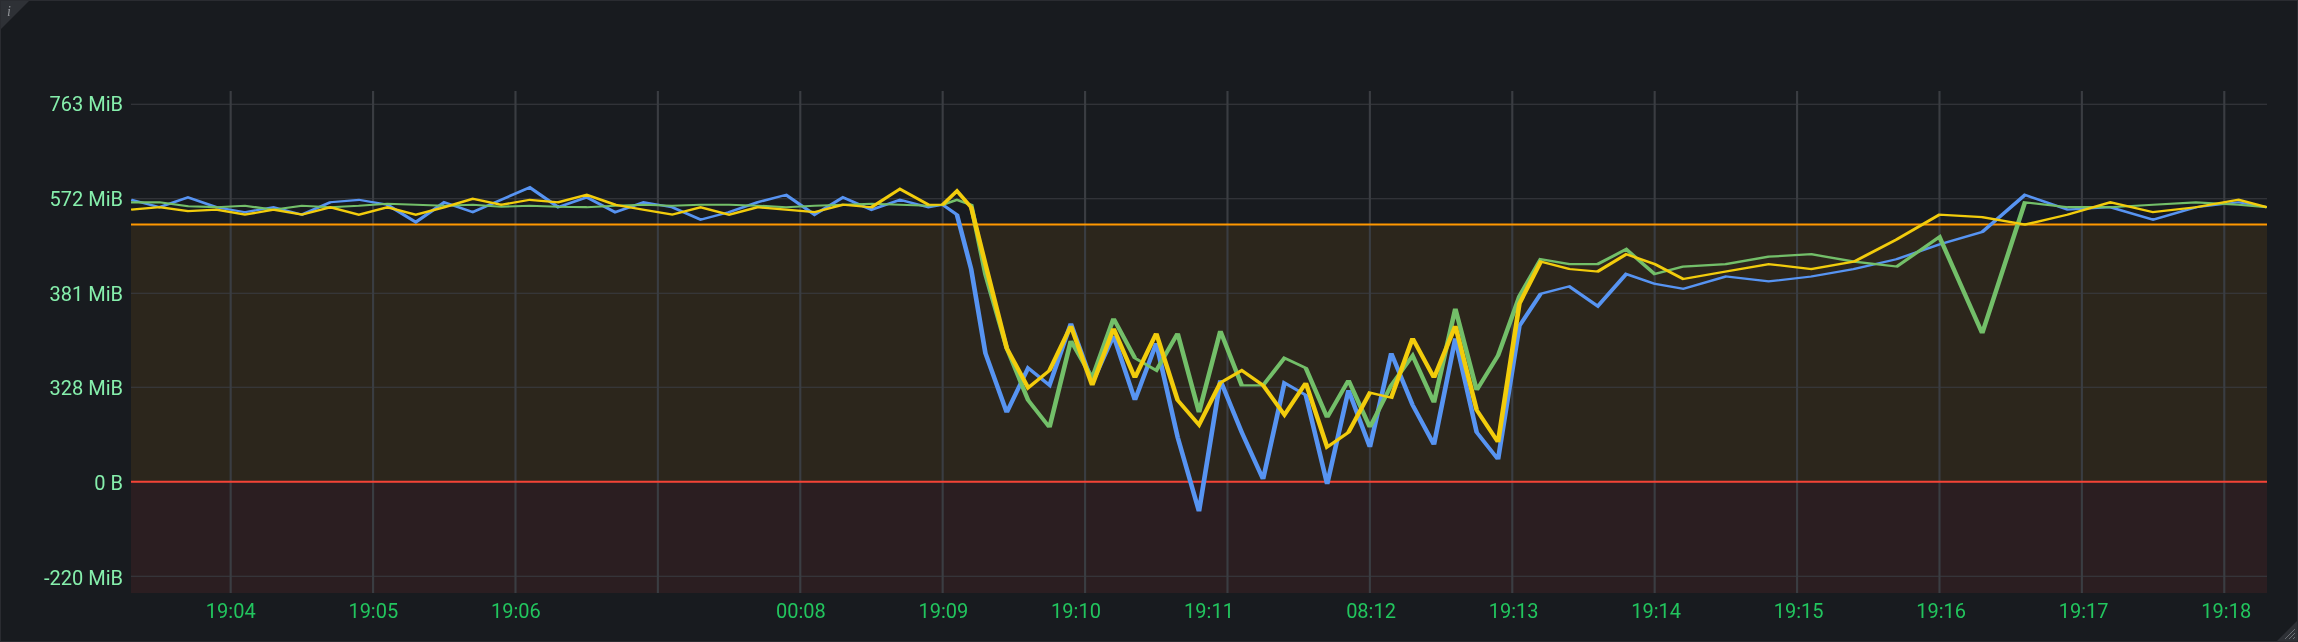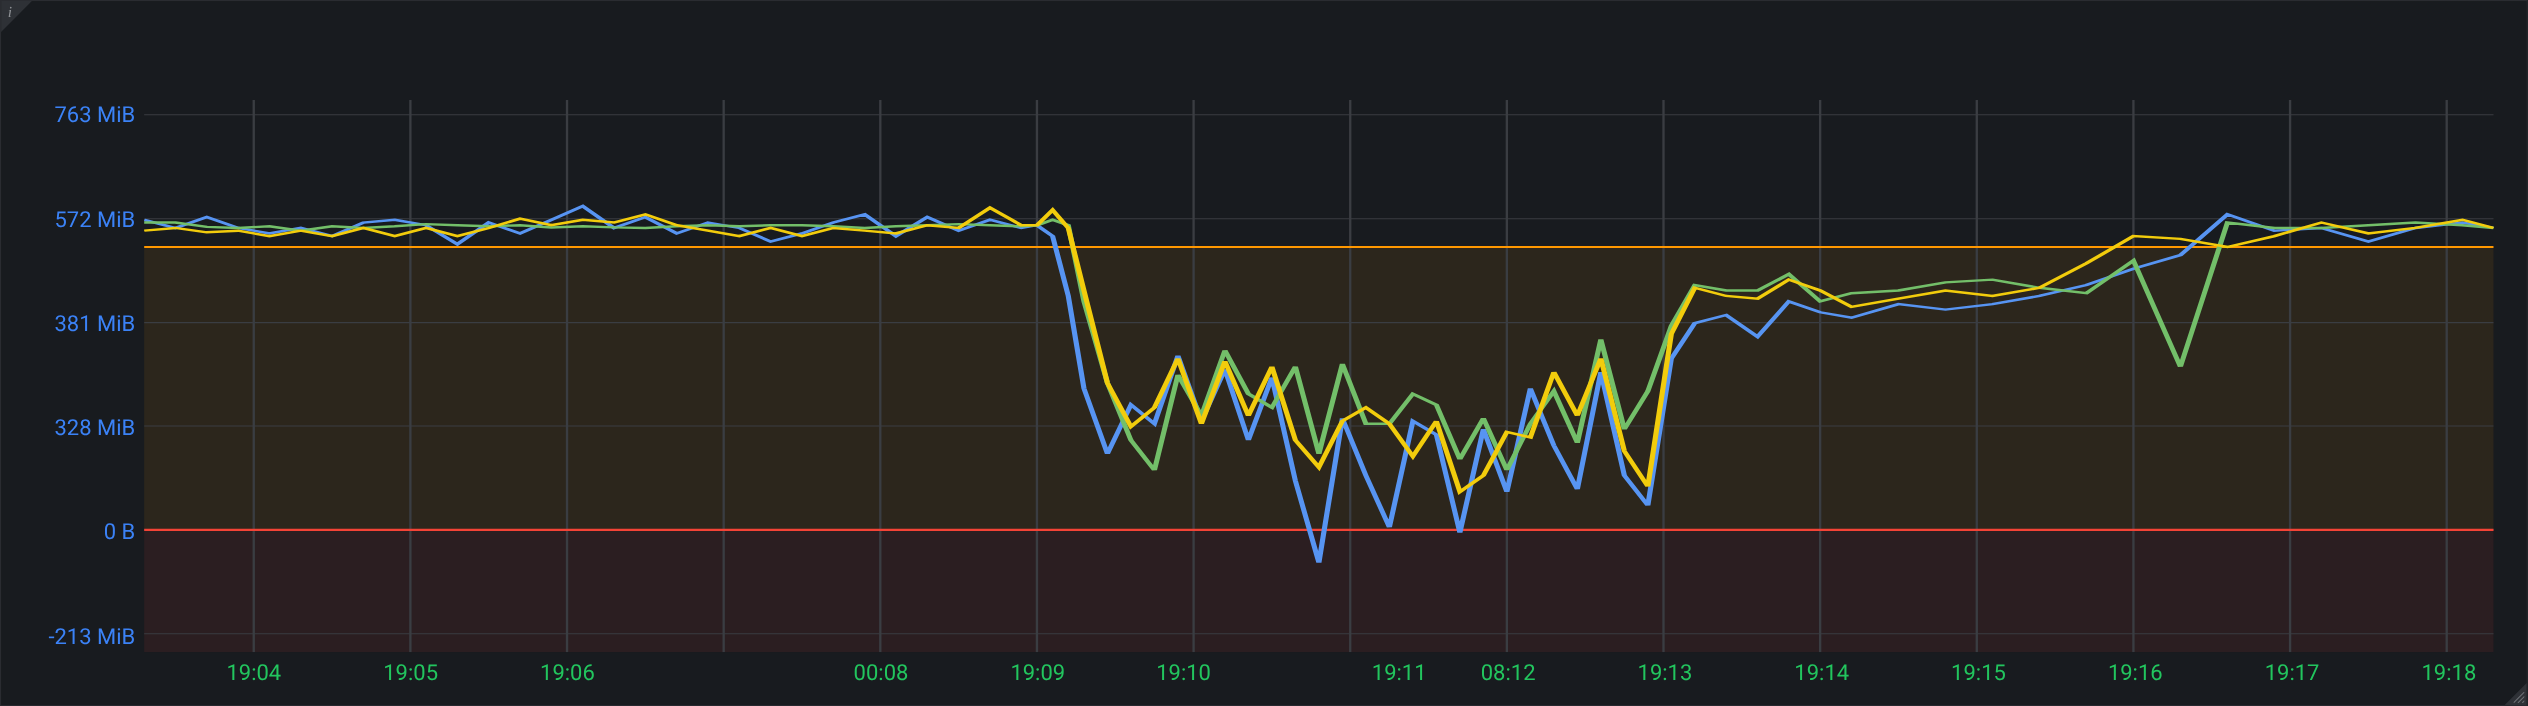--- a/index.html
+++ b/index.html
@@ -64,21 +64,21 @@
   }
   .plot-wrap svg {
     width: 100%;
     height: 100%;
     display: block;
   }
   .y-tick-label {
     position: absolute;
     right: calc(100% - 122px);
     font-size: 20px;
-    color: #3b82f6;
+    color: #86efac;
     white-space: nowrap;
     transform: translateY(-50%);
   }
   .x-tick-label {
     position: absolute;
     top: calc(100% - 42px);
     font-size: 20px;
     color: #22c55e;
     transform: translateX(-50%);
   }
@@ -132,36 +132,36 @@
         </g>
       <g id="series">
           <path d="M 0.00 108.37 L 13.33 115.76 L 26.67 105.91 L 40.00 115.76 L 53.33 120.69 L 66.67 115.76 L 80.00 123.15 L 93.33 110.84 L 106.67 108.37 L 120.00 113.30 L 133.33 130.54 L 146.67 110.84 L 160.00 120.69 L 173.33 108.37 L 186.67 96.06 L 200.00 115.76 L 213.33 105.91 L 226.67 120.69 L 240.00 110.84 L 253.33 115.76 L 266.67 128.08 L 280.00 120.69 L 293.33 110.84 L 306.67 103.45 L 320.00 123.15 L 333.33 105.91 L 346.67 118.23 L 360.00 108.37 L 373.33 115.76 L 380.00 113.30 L 386.67 123.15 L 393.33 177.34 L 400.00 261.08 L 410.00 320.20 L 420.00 275.86 L 430.00 293.10 L 440.00 231.53 L 450.00 290.64 L 460.00 243.84 L 470.00 307.88 L 480.00 251.23 L 490.00 344.83 L 500.00 418.72 L 510.00 288.18 L 520.00 339.90 L 530.00 386.70 L 540.00 290.64 L 550.00 302.96 L 560.00 391.63 L 570.00 298.03 L 580.00 354.68 L 590.00 261.08 L 600.00 312.81 L 610.00 352.22 L 620.00 246.31 L 630.00 339.90 L 640.00 367.00 L 650.00 233.99 L 660.00 201.97 L 673.33 194.58 L 686.67 214.29 L 700.00 182.27 L 713.33 192.12 L 726.67 197.04 L 746.67 184.73 L 766.67 189.66 L 786.67 184.73 L 806.67 177.34 L 826.67 167.49 L 846.67 152.71 L 866.67 140.39 L 886.67 103.45 L 906.67 118.23 L 926.67 115.76 L 946.67 128.08 L 966.67 115.76 L 986.67 110.84 L 1000.00 115.76" class="series-line" stroke="#5794f2"></path>
           <path d="M 0.00 110.84 L 13.33 110.84 L 26.67 114.78 L 40.00 115.76 L 53.33 114.29 L 66.67 118.23 L 80.00 114.29 L 93.33 115.76 L 106.67 114.29 L 120.00 112.32 L 133.33 113.30 L 146.67 114.29 L 160.00 113.30 L 173.33 115.27 L 186.67 114.29 L 200.00 115.27 L 213.33 115.76 L 226.67 114.29 L 240.00 113.30 L 253.33 114.29 L 266.67 113.30 L 280.00 113.30 L 293.33 114.29 L 306.67 115.76 L 320.00 114.29 L 333.33 113.30 L 346.67 112.32 L 360.00 113.30 L 373.33 114.29 L 380.00 113.30 L 386.67 108.37 L 393.33 113.30 L 400.00 182.27 L 410.00 256.16 L 420.00 307.88 L 430.00 334.98 L 440.00 248.77 L 450.00 285.71 L 460.00 226.60 L 470.00 266.01 L 480.00 278.33 L 490.00 241.38 L 500.00 320.20 L 510.00 238.92 L 520.00 293.10 L 530.00 293.10 L 540.00 266.01 L 550.00 275.86 L 560.00 325.12 L 570.00 288.18 L 580.00 334.98 L 590.00 293.10 L 600.00 263.55 L 610.00 310.34 L 620.00 216.75 L 630.00 298.03 L 640.00 263.55 L 650.00 204.43 L 660.00 167.49 L 673.33 172.41 L 686.67 172.41 L 700.00 157.64 L 713.33 182.27 L 726.67 174.88 L 746.67 172.41 L 766.67 165.02 L 786.67 162.56 L 806.67 169.95 L 826.67 174.88 L 846.67 145.32 L 866.67 241.38 L 886.67 110.84 L 906.67 115.76 L 926.67 115.76 L 946.67 113.30 L 966.67 110.84 L 986.67 113.30 L 1000.00 115.76" class="series-line" stroke="#73bf69"></path>
           <path d="M 0.00 118.23 L 13.33 115.76 L 26.67 119.70 L 40.00 118.23 L 53.33 123.15 L 66.67 118.23 L 80.00 123.15 L 93.33 115.76 L 106.67 123.15 L 120.00 115.76 L 133.33 123.15 L 146.67 115.76 L 160.00 107.39 L 173.33 113.30 L 186.67 108.37 L 200.00 110.84 L 213.33 103.45 L 226.67 113.30 L 240.00 118.23 L 253.33 123.15 L 266.67 115.76 L 280.00 123.15 L 293.33 115.76 L 306.67 118.23 L 320.00 120.69 L 333.33 113.30 L 346.67 115.76 L 360.00 97.54 L 373.33 113.30 L 380.00 113.30 L 386.67 99.51 L 393.33 115.76 L 400.00 172.41 L 410.00 256.16 L 420.00 295.57 L 430.00 278.33 L 440.00 233.99 L 450.00 293.10 L 460.00 236.45 L 470.00 285.71 L 480.00 241.38 L 490.00 307.88 L 500.00 332.51 L 510.00 290.64 L 520.00 278.33 L 530.00 293.10 L 540.00 322.66 L 550.00 290.64 L 560.00 354.68 L 570.00 339.90 L 580.00 300.49 L 590.00 305.42 L 600.00 246.31 L 610.00 285.71 L 620.00 233.99 L 630.00 317.73 L 640.00 349.75 L 650.00 211.82 L 660.00 169.95 L 673.33 177.34 L 686.67 179.80 L 700.00 162.56 L 713.33 172.41 L 726.67 187.19 L 746.67 179.80 L 766.67 172.41 L 786.67 177.34 L 806.67 169.95 L 826.67 147.78 L 846.67 123.15 L 866.67 125.62 L 886.67 133.00 L 906.67 123.15 L 926.67 110.84 L 946.67 120.69 L 966.67 115.76 L 986.67 108.37 L 1000.00 115.76" class="series-line" stroke="#f2cc0c"></path>
         </g>
     </svg>
   </div>
 
   <div id="y-axis-labels">
-      <div class="y-tick-label" style="top: 577.117px;">-213 MiB</div>
+      <div class="y-tick-label" style="top: 577.117px;">-220 MiB</div>
       <div class="y-tick-label" style="top: 482.276px;">0 B</div>
       <div class="y-tick-label" style="top: 387.434px;">328 MiB</div>
       <div class="y-tick-label" style="top: 293.09px;">381 MiB</div>
       <div class="y-tick-label" style="top: 198.248px;">572 MiB</div>
       <div class="y-tick-label" style="top: 103.407px;">763 MiB</div>
     </div>
   <div id="x-axis-labels">
       <div class="x-tick-label" style="left: 229.773px;">19:04</div>
       <div class="x-tick-label" style="left: 372.307px;">19:05</div>
       <div class="x-tick-label" style="left: 514.84px;">19:06</div>
       <div class="x-tick-label" style="left: 685px; margin-top: 44px;">19:07</div>
       <div class="x-tick-label" style="left: 799.907px;">00:08</div>
       <div class="x-tick-label" style="left: 942.44px;">19:09</div>
       <div class="x-tick-label" style="left: 1075px;">19:10</div>
-      <div class="x-tick-label" style="left: 1271px;">19:11</div>
+      <div class="x-tick-label" style="left: 1208px;">19:11</div>
       <div class="x-tick-label" style="left: 1370.04px;">08:12</div>
       <div class="x-tick-label" style="left: 1512.57px;">19:13</div>
       <div class="x-tick-label" style="left: 1655.11px;">19:14</div>
       <div class="x-tick-label" style="left: 1797.64px;">19:15</div>
       <div class="x-tick-label" style="left: 1940.17px;">19:16</div>
       <div class="x-tick-label" style="left: 2082.71px;">19:17</div>
       <div class="x-tick-label" style="left: 2225.24px;">19:18</div>
     </div>
 
   <div class="corner-br"></div>

